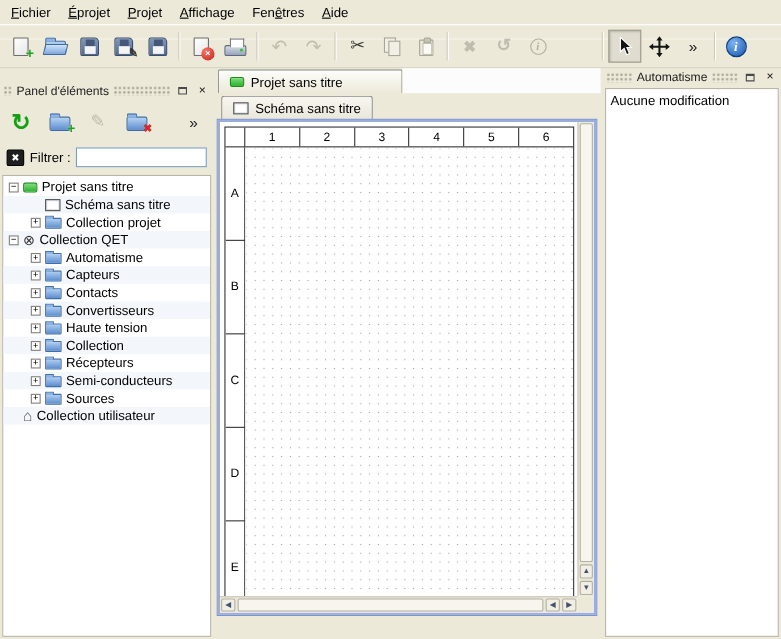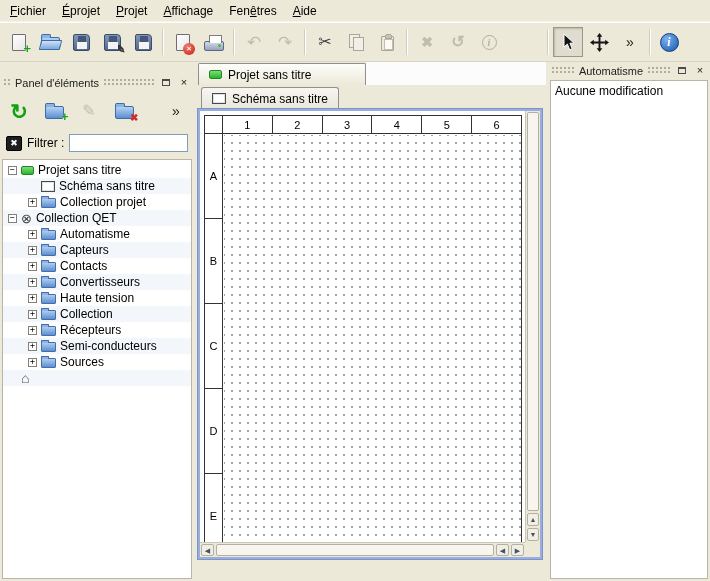--- a/index.html
+++ b/index.html
@@ -5,21 +5,21 @@
   * { box-sizing: border-box; margin: 0; padding: 0; }
   html,body { width:710px; height:581px; overflow:hidden; }
   body {
     position:relative;
     background:#ece9d8;
     font-family:"Liberation Sans", sans-serif;
     font-size:12px;
     color:#000;
   }
   
-  .menubar { height:22px; display:flex; align-items:stretch; padding-left:2px;
+  .menubar { height:36px; display:flex; align-items:stretch; padding-left:2px;
              border-bottom:1px solid #f5f3ea;text-align:center; }
   .menu-item { padding:0 8px; line-height:22px; cursor:default; }
   .accel { text-decoration:underline; }
 
   
   .toolbar { position:absolute; top:22px; left:0; right:0; height:40px;
              display:flex; align-items:center; padding:0 4px; gap:1px;
              border-top:1px solid #ffffff; border-bottom:1px solid #d8d5c8; }
   .tb { width:30px; height:30px; flex:none; display:flex; align-items:center;
         justify-content:center; background:transparent; border:1px solid transparent; }
@@ -396,20 +396,21 @@
       <span class="lbl">Semi-conducteurs</span>
     </div>
     <div class="tree-row d1">
       <span class="exp">+</span>
       <span class="ic-folder"></span>
       <span class="lbl">Sources</span>
     </div>
     <div class="tree-row d0">
       <span class="exp-spacer"></span>
       <span class="ic-home">⌂</span>
+      <span class="lbl">Collection utilisateur</span>
     </div>
   </div>
 </div>
 
 <div class="center">
   <div class="tabbar">
     <div class="tab-active">
       <span class="ic-project"></span>
       <span>Projet sans titre</span>
     </div>

